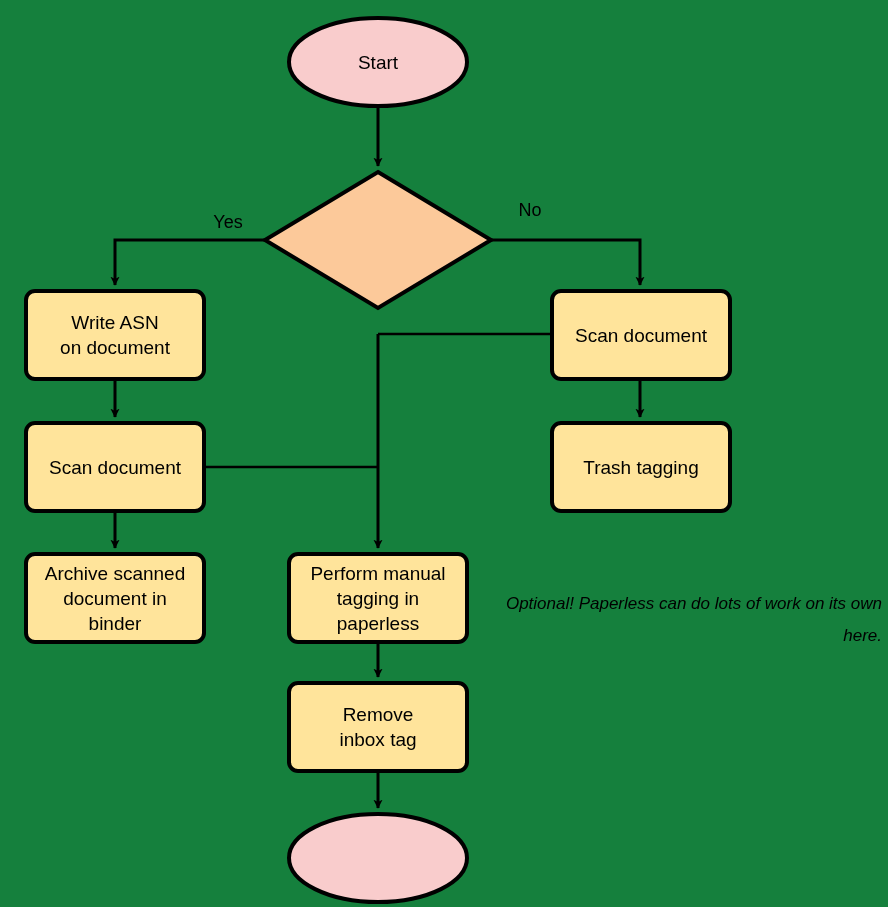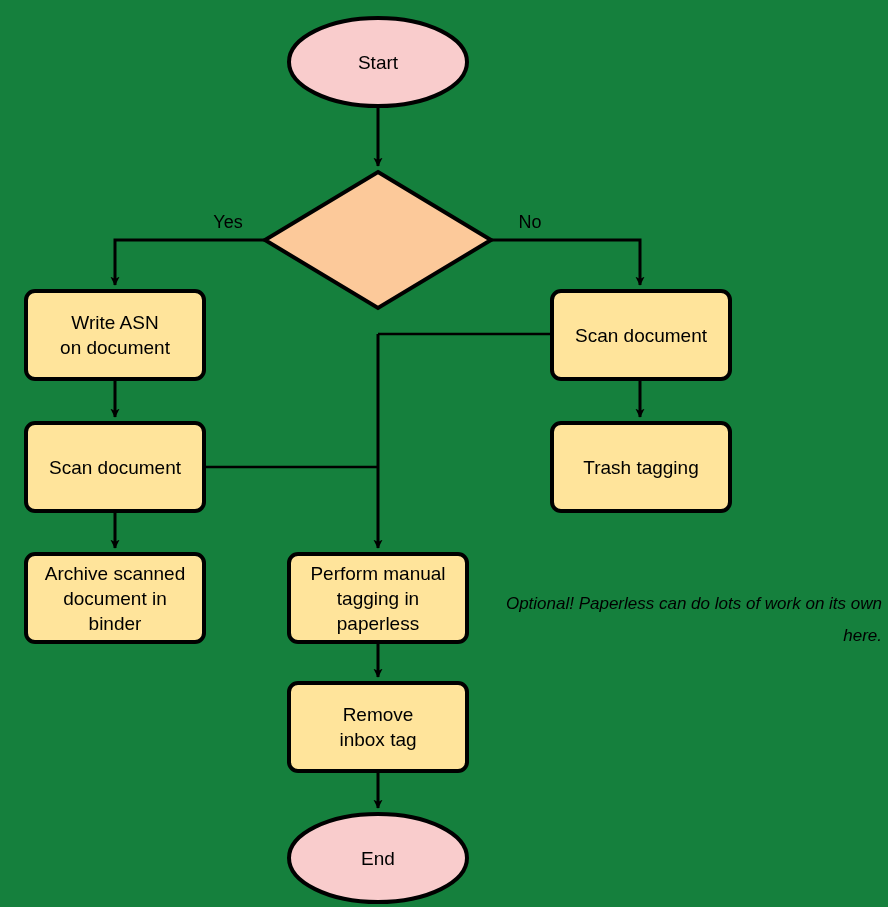--- a/index.html
+++ b/index.html
@@ -130,21 +130,20 @@
 
   <div class="node-label" style="left:552px; top:423px; width:178px; height:88px;">Trash tagging</div>
 
   <div class="node-label" style="left:289px; top:683px; width:178px; height:88px;">Remove
 inbox tag</div>
 
   <div class="node-label" style="left:289px; top:554px; width:178px; height:88px;">Perform manual
 tagging in
 paperless</div>
 
-  <div class="node-label" style="left:289px; top:814px; width:178px; height:88px;">End</div>
 
   <div class="edge-label" style="left:198px; top:210px; width:60px; height:24px;">Yes</div>
 
-  <div class="edge-label" style="left:500px; top:210px; width:60px; height:24px;">No</div>
+  <div class="edge-label" style="left:500px; top:198px; width:60px; height:24px;">No</div>
 
   <div class="note-text" style="left:482px; top:588px; width:400px; height:56px;">Optional! Paperless can do lots of work on its own here.</div>
 
 </div>
 
 </body></html>

